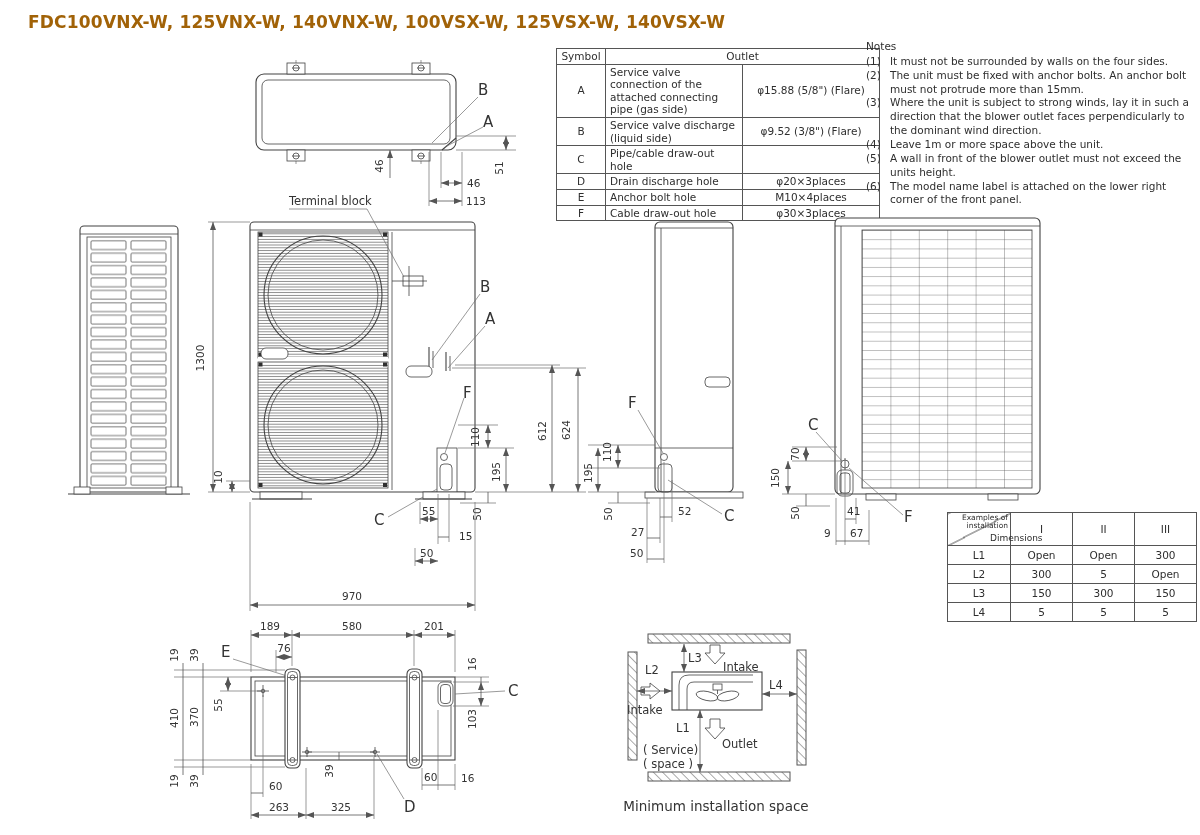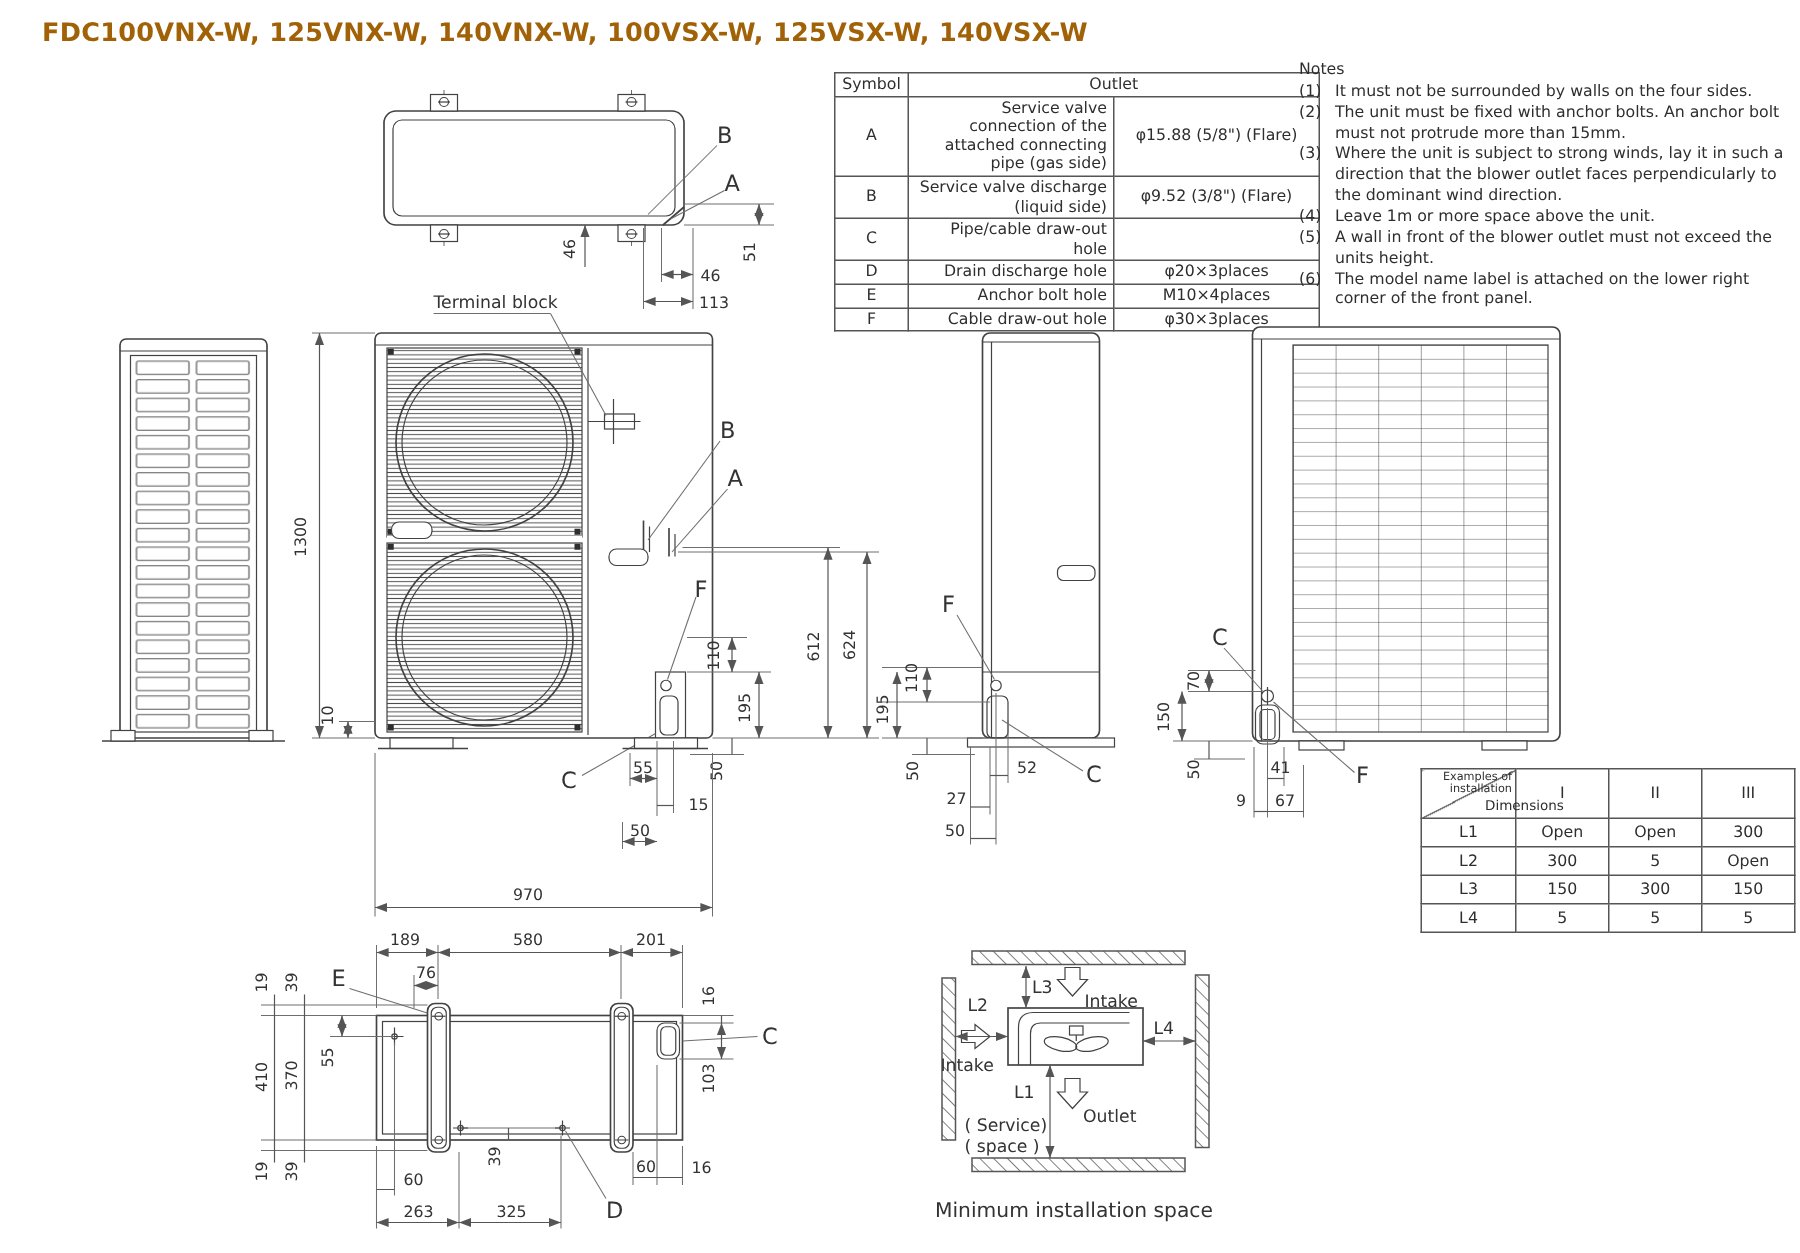--- a/index.html
+++ b/index.html
@@ -4,21 +4,21 @@
 <style>
   html,body{margin:0;padding:0;background:#fff;}
   .page{position:relative;width:1200px;height:835px;background:#fff;overflow:hidden;
         font-family:"DejaVu Sans",sans-serif;color:#333;}
   .title{position:absolute;left:28px;top:12px;font-size:17px;font-weight:bold;color:#a16207;letter-spacing:.2px;}
   
   table{border-collapse:collapse;table-layout:fixed;font-size:10.5px;color:#2e2e2e;}
   td,th{border:1px solid #555;padding:1px 4px;line-height:1.2;font-weight:normal;vertical-align:middle;}
   .symtab{position:absolute;left:535px;top:48px;width:324px;margin-left:21px;}
   .symtab .c0{width:40px;text-align:center;}
-  .symtab .c1{width:188px;text-align:right;}
+  .symtab .c1{width:188px;text-align:left;}
   .symtab .c2{width:96px;text-align:center;}
   .symtab .hdr{text-align:center;}
   .instab{position:absolute;left:947px;top:512px;width:250px;}
   .instab td{text-align:center;height:16px;}
   .instab .corner{position:relative;width:62px;height:32px;padding:0;
      background:linear-gradient(to bottom right,transparent 49.2%,#555 49.2%,#555 50.8%,transparent 50.8%);}
   .instab .corner .tr{position:absolute;top:1px;right:2px;font-size:7.5px;line-height:1.1;text-align:right;}
   .instab .corner .bl{position:absolute;bottom:1px;left:2px;font-size:9px;margin-left:40px;}
   
   .notes{position:absolute;left:866px;top:40px;width:336px;font-size:10.5px;line-height:1.32;color:#2e2e2e;}

